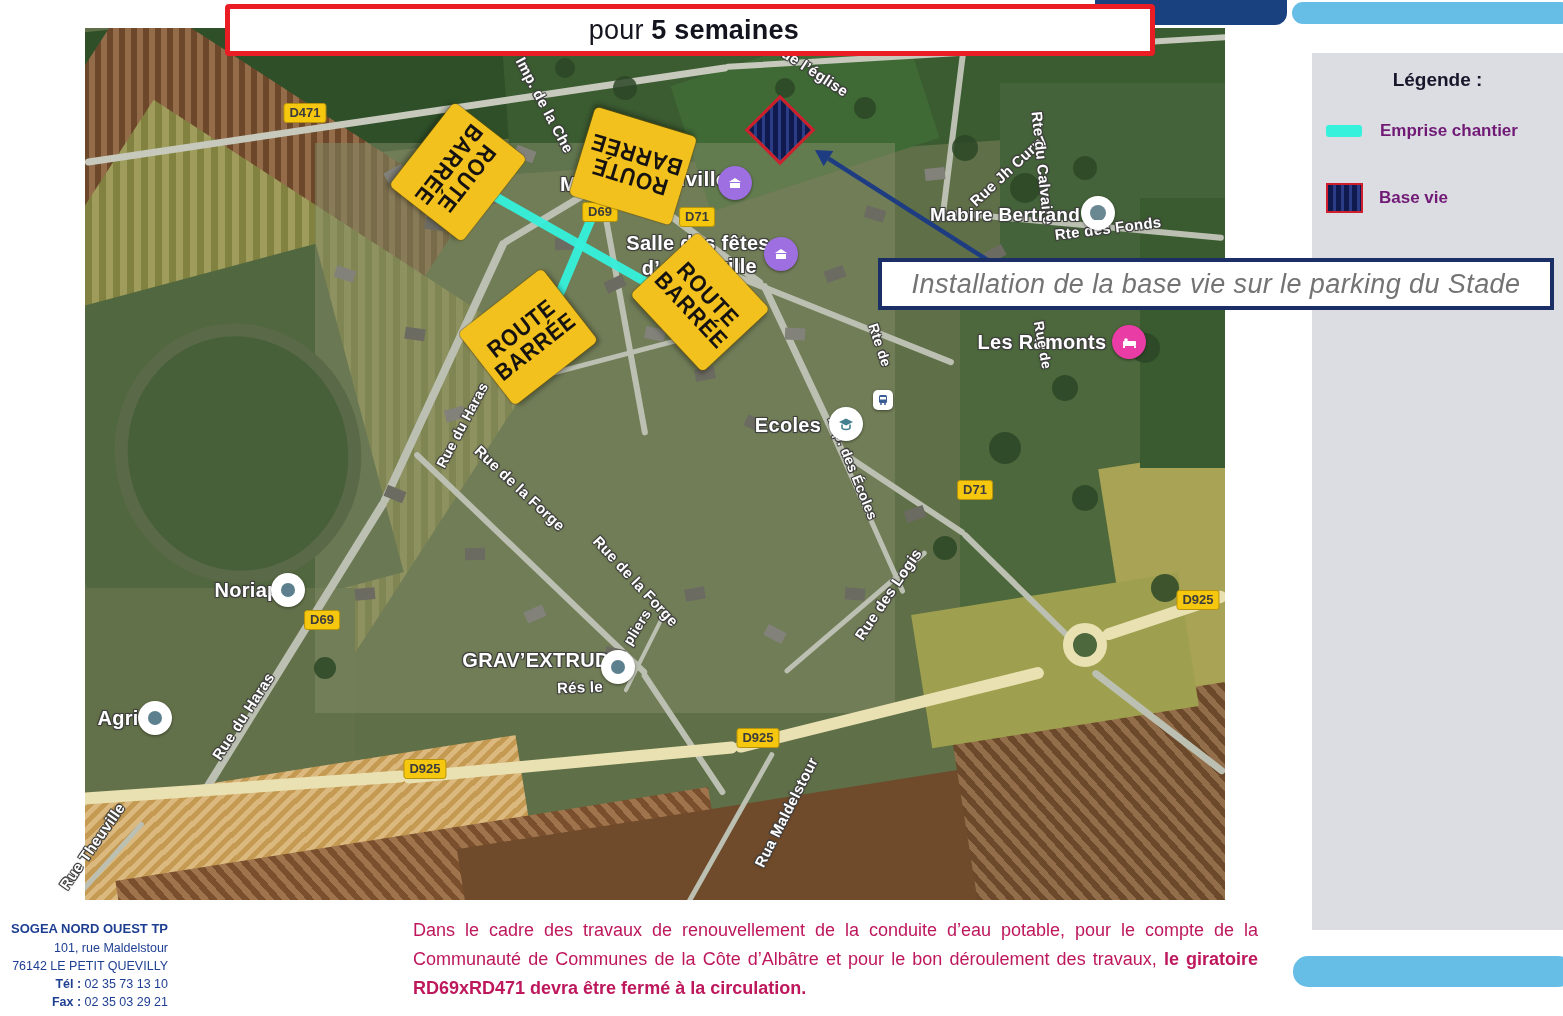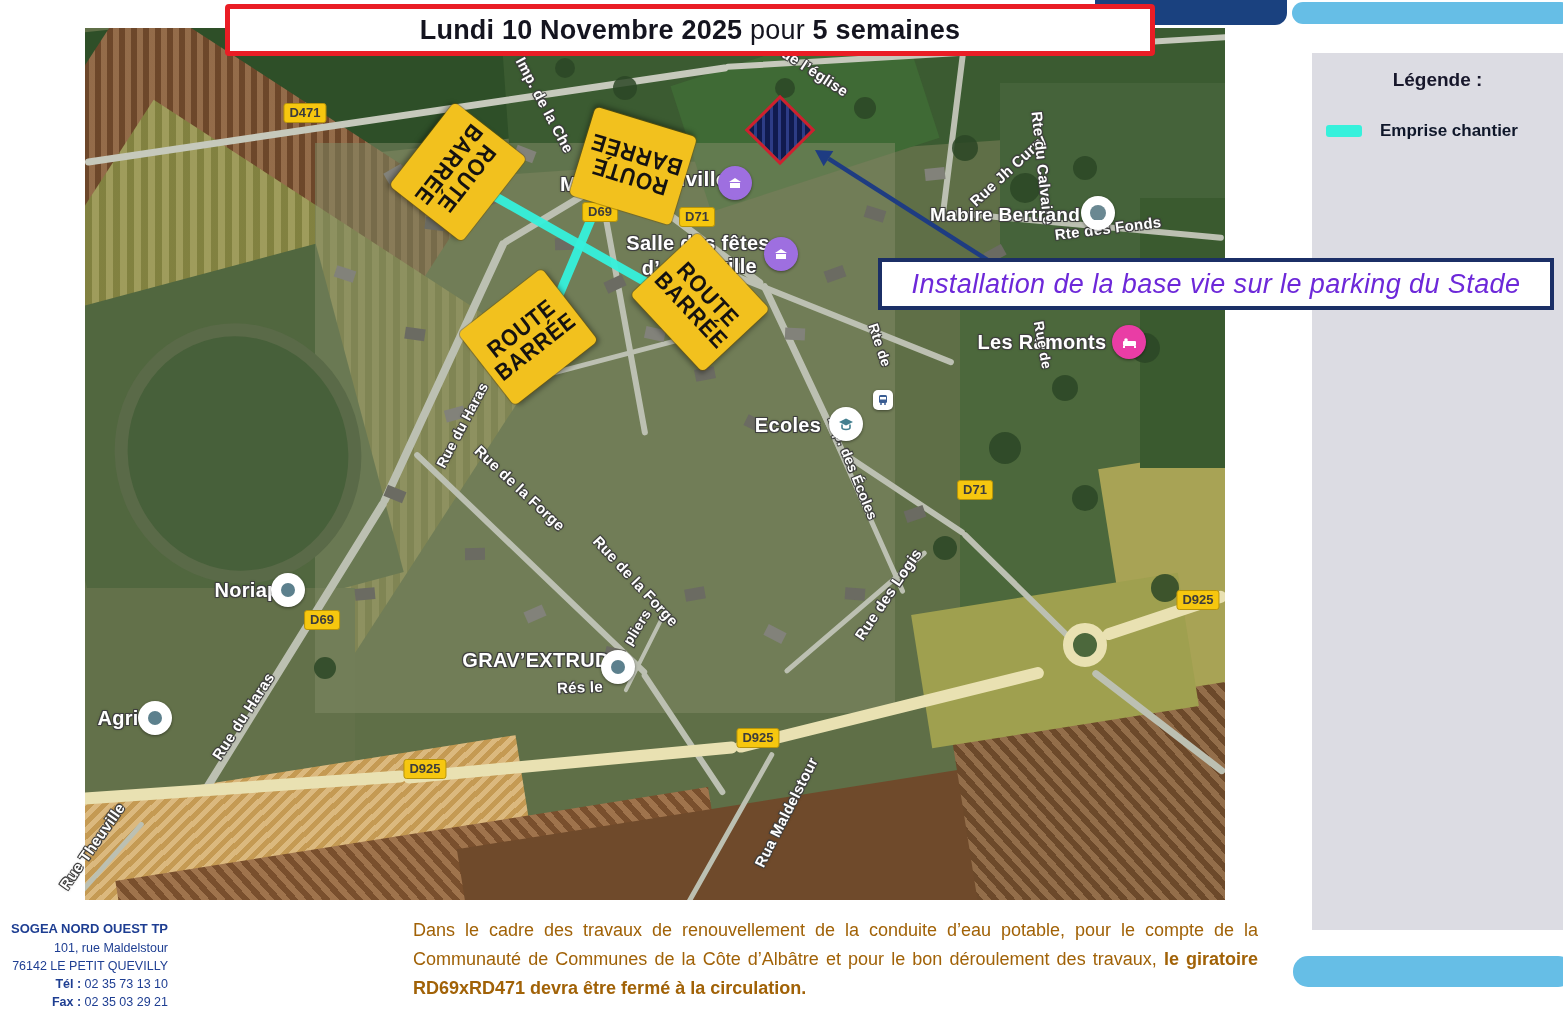--- a/index.html
+++ b/index.html
@@ -63,51 +63,50 @@
       background:repeating-linear-gradient(45deg,#101a4e 0 5px,#2d3c86 5px 8px);}
 
   
   .legend{position:absolute;left:1312px;top:53px;width:251px;height:877px;background:#dcdce3;z-index:2;
       box-sizing:border-box;padding:16px 0 0 0;}
   .legend-title{text-align:center;font-size:19px;font-weight:800;color:#17172b;margin-bottom:30px;}
   .legend-row{display:flex;align-items:center;margin:0 0 42px 14px;}
   .swatch-line{width:36px;height:12px;border-radius:3px;background:#36f1dc;margin-right:18px;}
   .swatch-hatch{width:37px;height:30px;border:2px solid #cf1f2f;box-sizing:border-box;margin-right:16px;
       background:repeating-linear-gradient(90deg,#101a4e 0 5px,#2d3c86 5px 8px);}
-  .legend-label{font-size:17px;font-weight:600;color:#0f172a;}
+  .legend-label{font-size:17px;font-weight:600;color:#701a75;}
 
   
   .callout{position:absolute;left:878px;top:258px;width:676px;height:52px;background:#fff;
       border:4px solid #1b2f66;box-sizing:border-box;z-index:7;display:flex;align-items:center;justify-content:center;}
-  .callout span{font-style:italic;font-weight:500;font-size:27px;color:#6d28d9;letter-spacing:.4px;white-space:nowrap;}
+  .callout span{font-style:italic;font-weight:500;font-size:27px;color:#737373;letter-spacing:.4px;white-space:nowrap;}
 
   
   .addr{position:absolute;left:8px;top:920px;width:160px;text-align:right;color:#1e3e92;
       font-size:12.5px;line-height:1.45;z-index:5;}
   .addr .co{font-weight:800;font-size:13px;}
   .addr .lbl{font-weight:700;}
   .logo{position:absolute;left:196px;top:930px;display:flex;align-items:center;z-index:5;}
   .logo-text{margin-left:8px;}
   .logo-name{font-size:29px;font-weight:800;color:#1b3a7a;letter-spacing:2px;line-height:1;}
   .logo-sub{font-size:11.5px;font-weight:700;color:#1b3a7a;letter-spacing:2.4px;line-height:1.2;}
-  .blurb{position:absolute;left:413px;top:916px;width:845px;color:#a16207;font-size:18px;
+  .blurb{position:absolute;left:413px;top:916px;width:845px;color:#be185d;font-size:18px;
       line-height:1.62;text-align:justify;z-index:5;}
   .blurb .b{font-weight:800;}
 </style>
 </head>
 <body>
 
 <div id="page">
 
   <div class="navy-bar"></div>
   <div class="blue-bar-top"></div>
   <div class="blue-bar-bottom"></div>
 
   <div class="banner">
-      <span class="b">Lundi 10 Novembre 2025</span>
       <span> pour </span>
       <span class="b">5 semaines</span>
   </div>
 
   <div id="map">
     <div id="map-decor">
         <div class="patch " style="left: 0px; top: -20px; width: 470px; height: 150px; background-color: rgb(46, 79, 40); transform: rotate(-6deg);"></div>
         <div class="patch " style="left: 420px; top: -30px; width: 760px; height: 150px; background-color: rgb(59, 91, 49); transform: rotate(-4deg);"></div>
         <div class="patch stripes-brown" style="left: -90px; top: 40px; width: 400px; height: 390px; background-color: rgb(124, 81, 48); transform: rotate(33deg);"></div>
         <div class="patch stripes-olive" style="left: -70px; top: 170px; width: 470px; height: 370px; background-color: rgb(142, 139, 73); transform: rotate(33deg);"></div>
@@ -305,20 +304,24 @@
       <line x1="1000" y1="268" x2="828.4895690392792" y2="158.60415754937807" stroke="#1e3c82" stroke-width="4.5"></line>
       <polygon points="815,150 823.6497304177541,166.19204013397263 833.3294076608043,151.01627496478352" fill="#1e3c82"></polygon>
     </svg>
 
   <div class="legend">
     <div class="legend-title">Légende :</div>
     <div class="legend-row">
       <div class="swatch-line"></div>
       <div class="legend-label">Emprise chantier</div>
     </div>
+    <div class="legend-row">
+      <div class="swatch-hatch"></div>
+      <div class="legend-label">Base vie</div>
+    </div>
   </div>
 
   <div class="callout">
     <span>Installation de la base vie sur le parking du Stade</span>
   </div>
 
   <div class="addr">
     <div class="co">SOGEA NORD OUEST TP</div>
     <div>101, rue Maldelstour</div>
     <div>76142 LE PETIT QUEVILLY</div>

